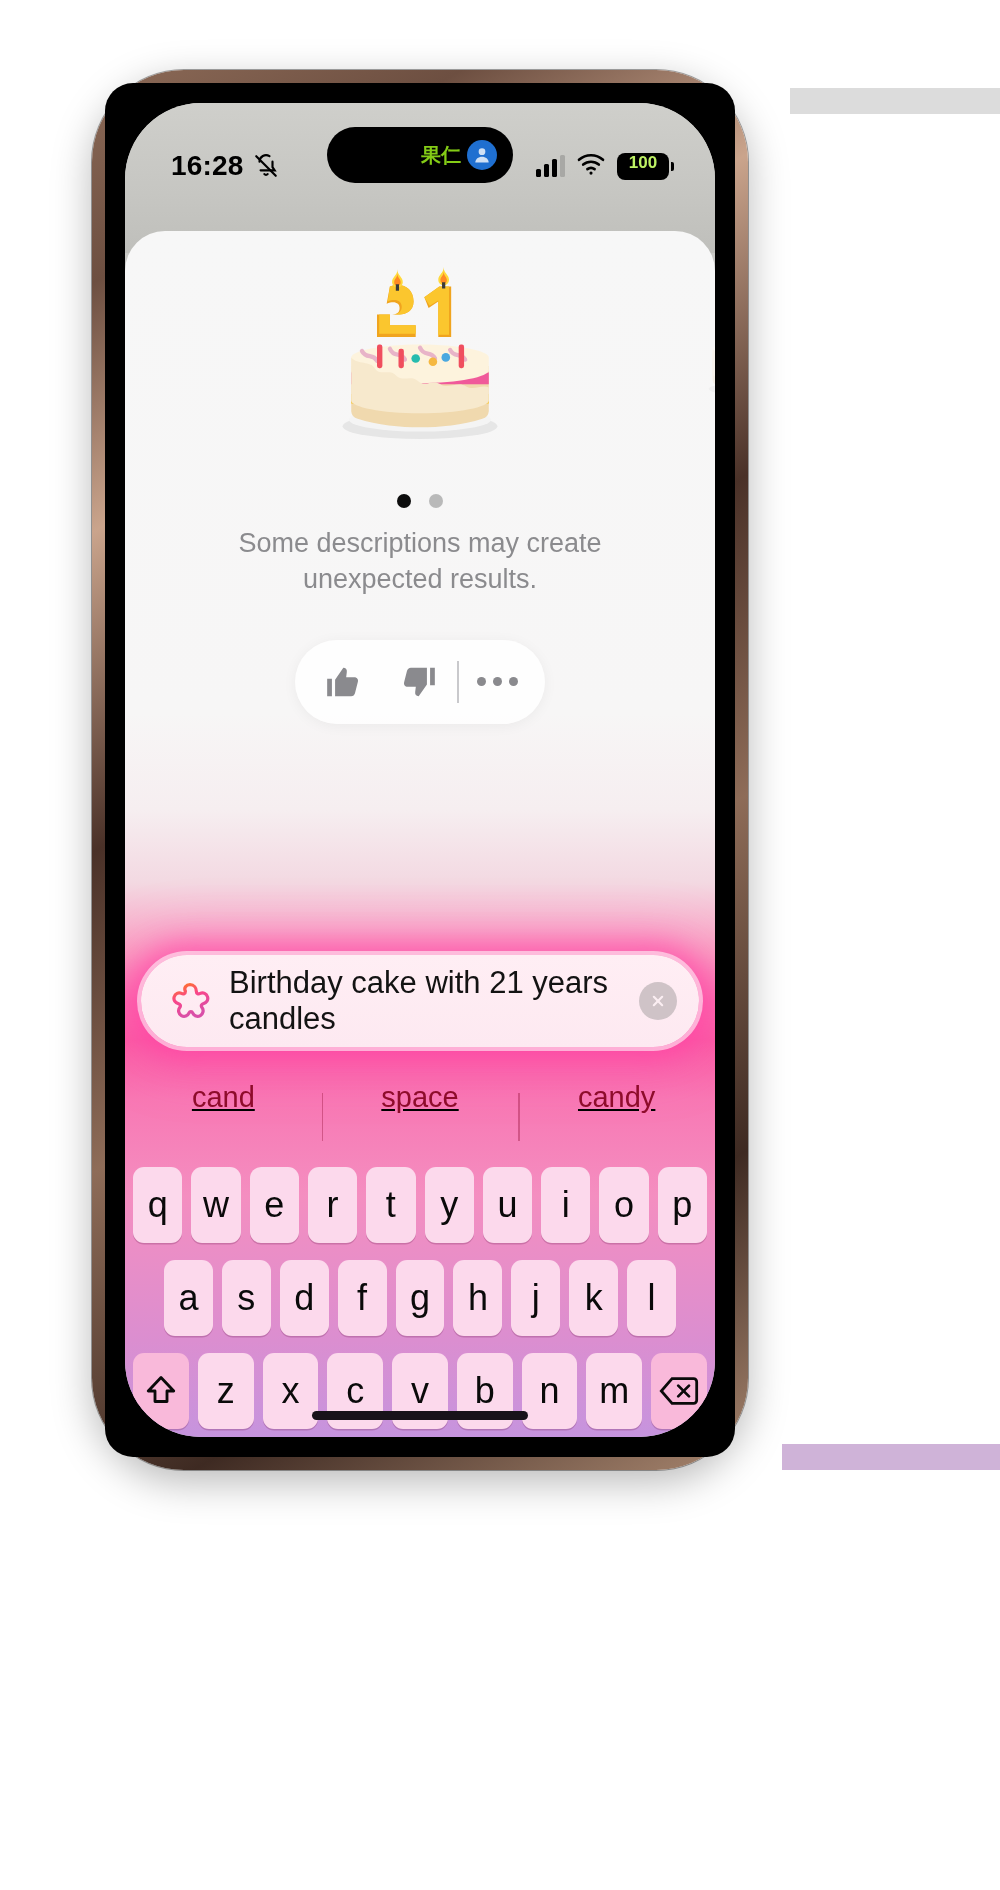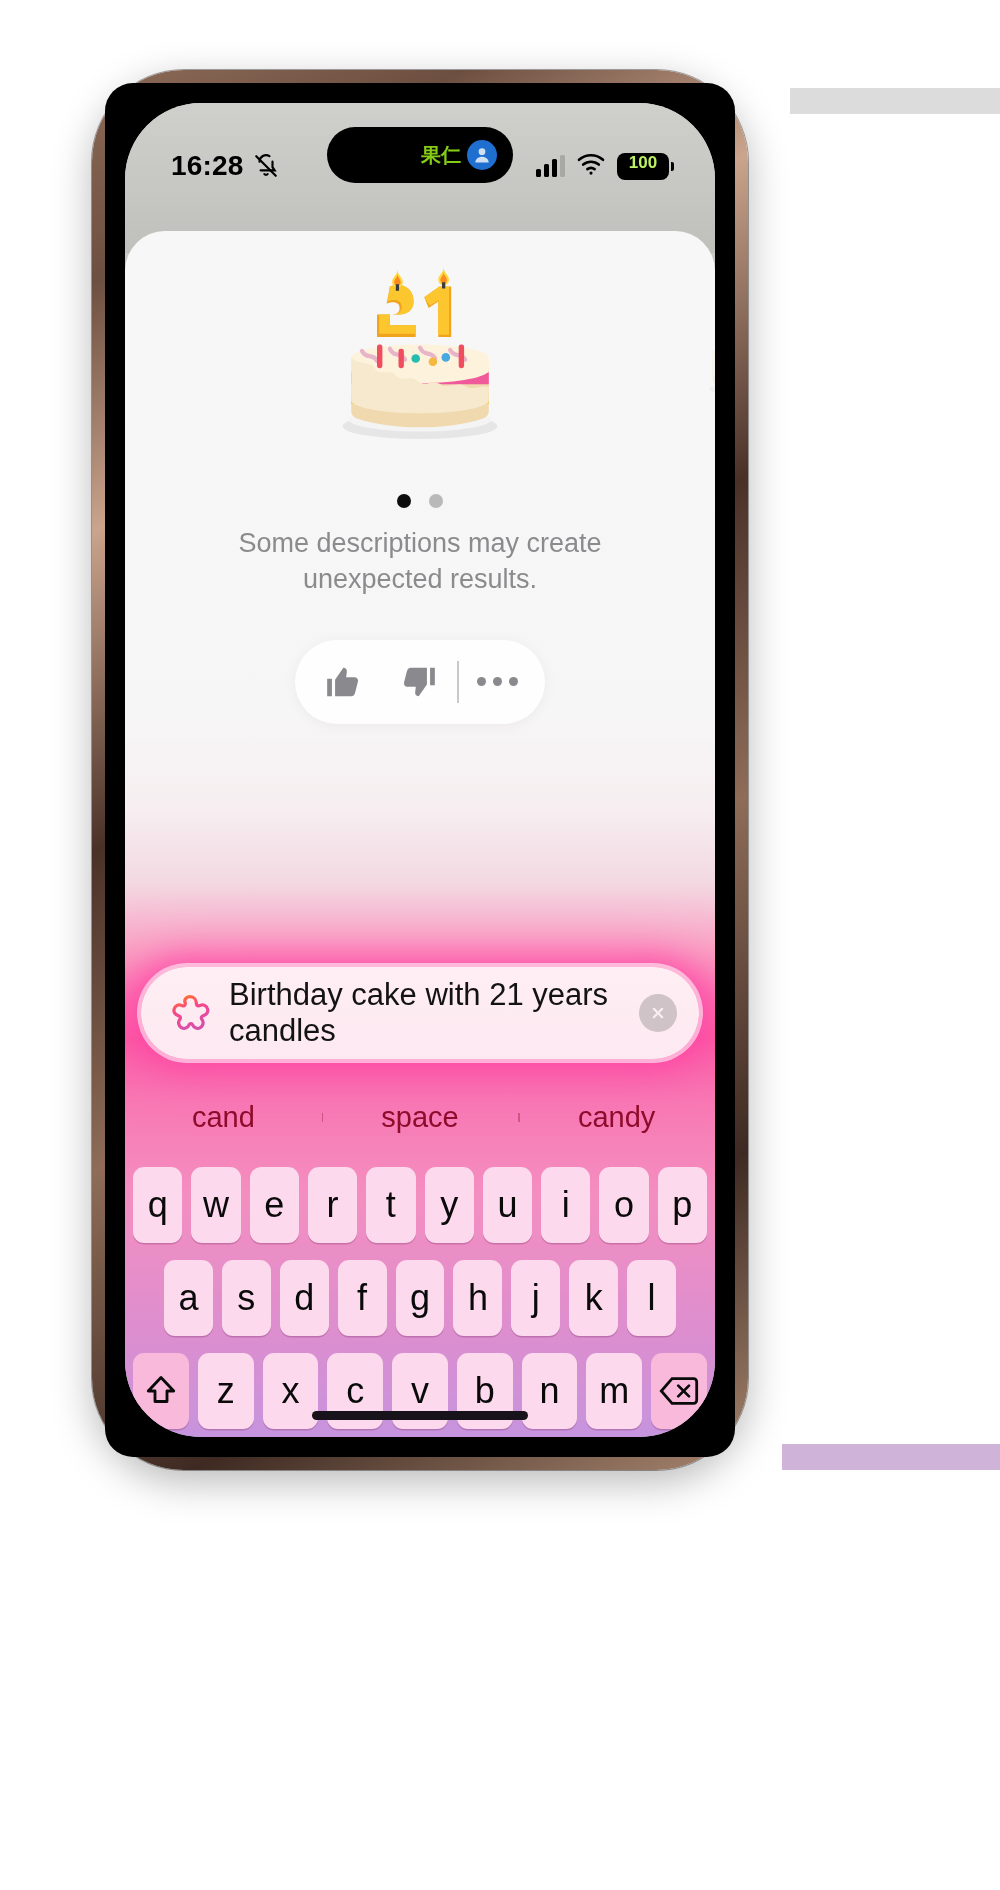--- a/index.html
+++ b/index.html
@@ -110,37 +110,37 @@
     display: flex; align-items: center; gap: 0; background: rgba(255,255,255,.82);
     border-radius: 44px; padding: 14px 10px; box-shadow: 0 2px 14px rgba(0,0,0,.05);
   }
   .fb-btn { width: 76px; height: 56px; display: flex; align-items: center; justify-content: center; }
   .fb-btn svg { width: 38px; height: 38px; fill: #8a8a8e; }
   .fb-div { width: 2px; height: 42px; background: #c9c9cc; }
   .fb-dots { display:flex; gap:7px; }
   .fb-dots span { width: 9px; height: 9px; border-radius: 50%; background: #8a8a8e; }
 
   
-  .input-zone { position: absolute; left: 0; right: 0; top: 724px; padding: 0 16px; margin-top: 12px; }
+  .input-zone { position: absolute; left: 0; right: 0; top: 724px; padding: 0 16px; }
   .glow-field {
     position: relative; height: 92px; border-radius: 46px;
     background: linear-gradient(180deg,#ffeef4 0%, #fde9f1 100%);
     display: flex; align-items: center; padding: 0 22px 0 26px; gap: 16px;
     box-shadow: 0 0 0 4px rgba(255,255,255,.55), 0 0 26px 12px rgba(255,60,160,.55), 0 0 52px 20px rgba(255,90,180,.35);
   }
   .ai-icon { width: 46px; height: 46px; flex: 0 0 46px; }
   .field-text { flex: 1; font-size: 31px; color: #131313; }
   .clear-btn { width: 38px; height: 38px; border-radius: 50%; background: #cfc3c7;
     display: flex; align-items: center; justify-content: center; }
   .clear-btn svg { width: 20px; height: 20px; stroke: #fbeef2; stroke-width: 2.6; }
 
   
   .suggest-row {
     position: absolute; left: 0; right: 0; top: 850px; height: 72px;
-    display: flex; align-items: center;
+    display: flex;  text-decoration: underline;
   }
   .suggest { flex: 1; text-align: center; font-size: 29px; color: #8e0c2b; position: relative; }
   .suggest + .suggest::before {
     content: ""; position: absolute; left: 0; top: 12px; bottom: 12px; width: 1.5px; background: rgba(140,10,45,.35);
   }
 
   
   .keyboard { position: absolute; left: 0; right: 0; top: 930px; bottom: 0; padding: 6px 8px 0; }
   .krow { display: flex; justify-content: center; gap: 9px; margin-bottom: 17px; }
   .key {

